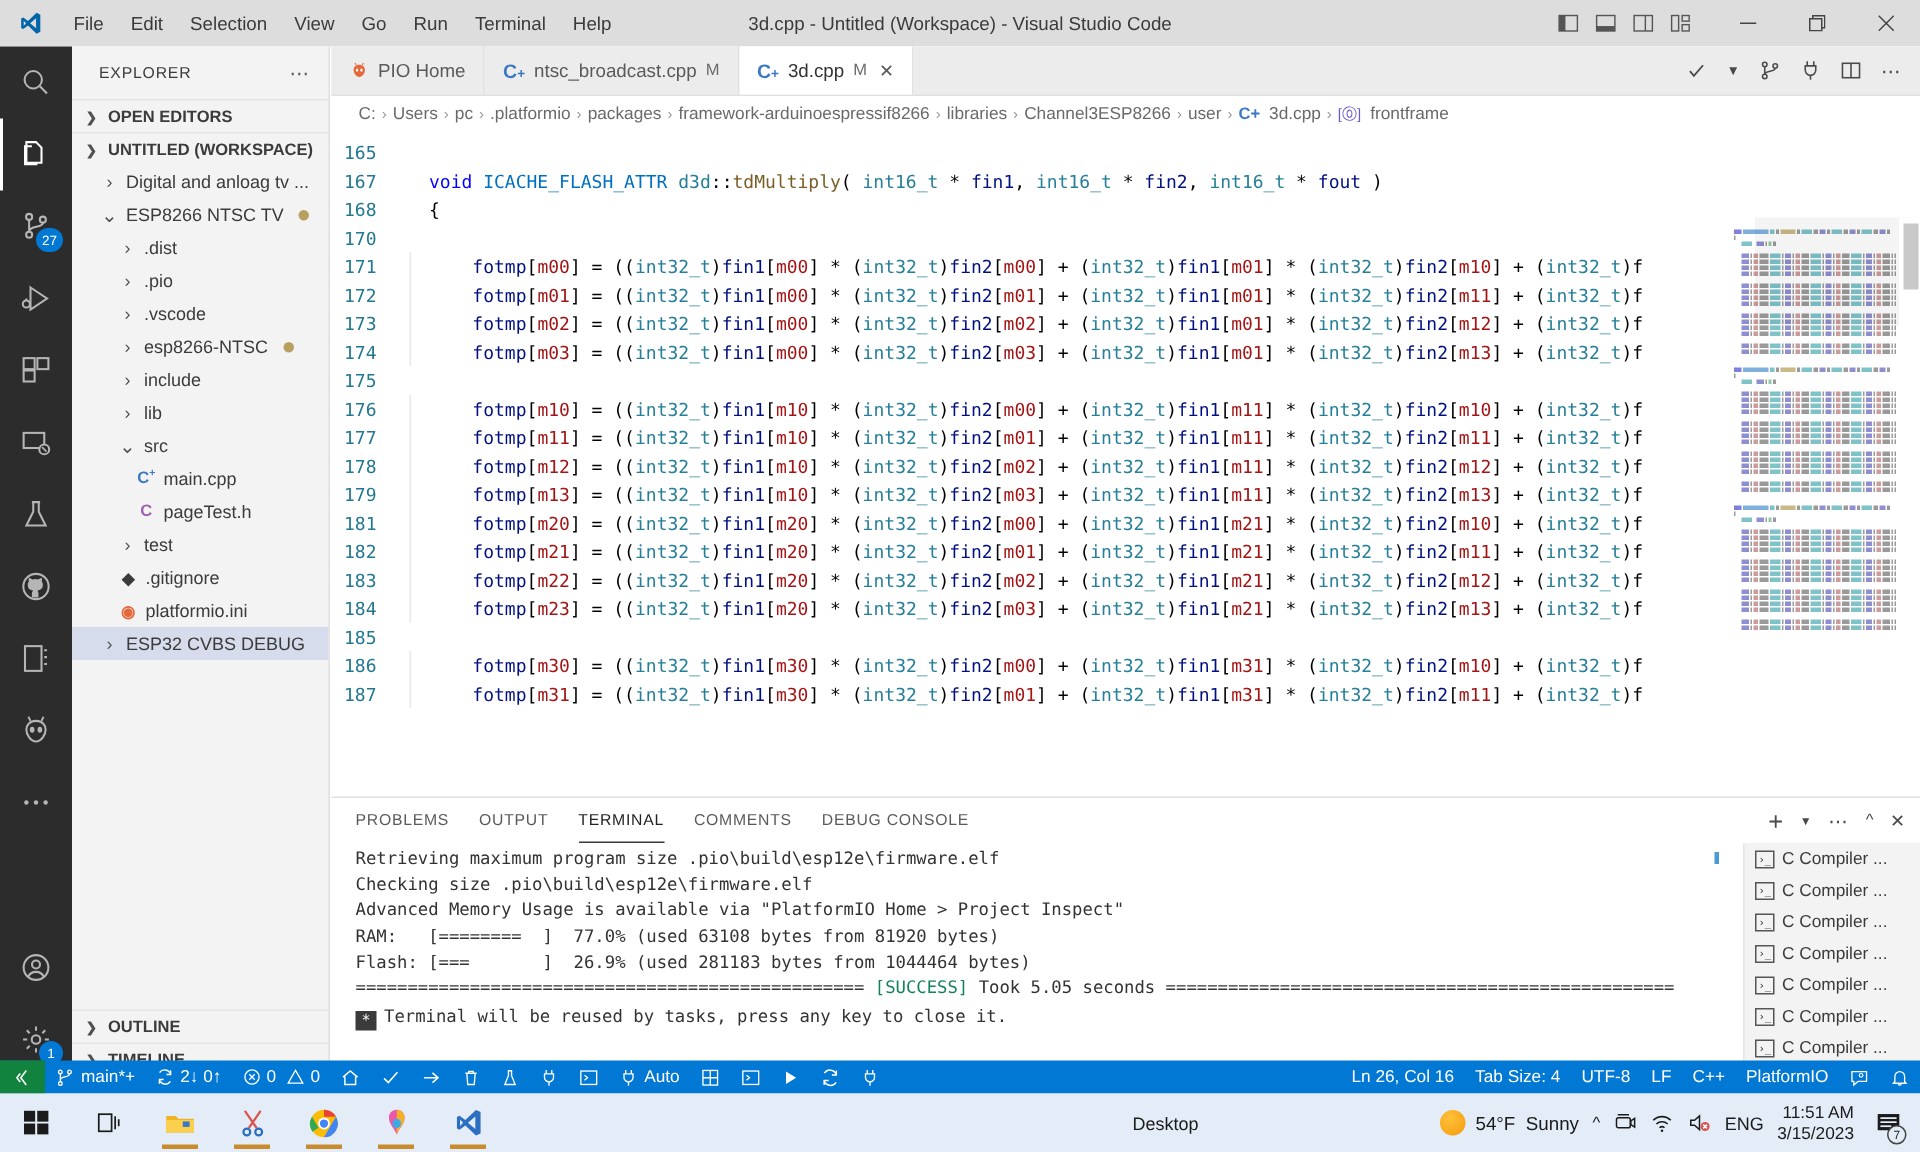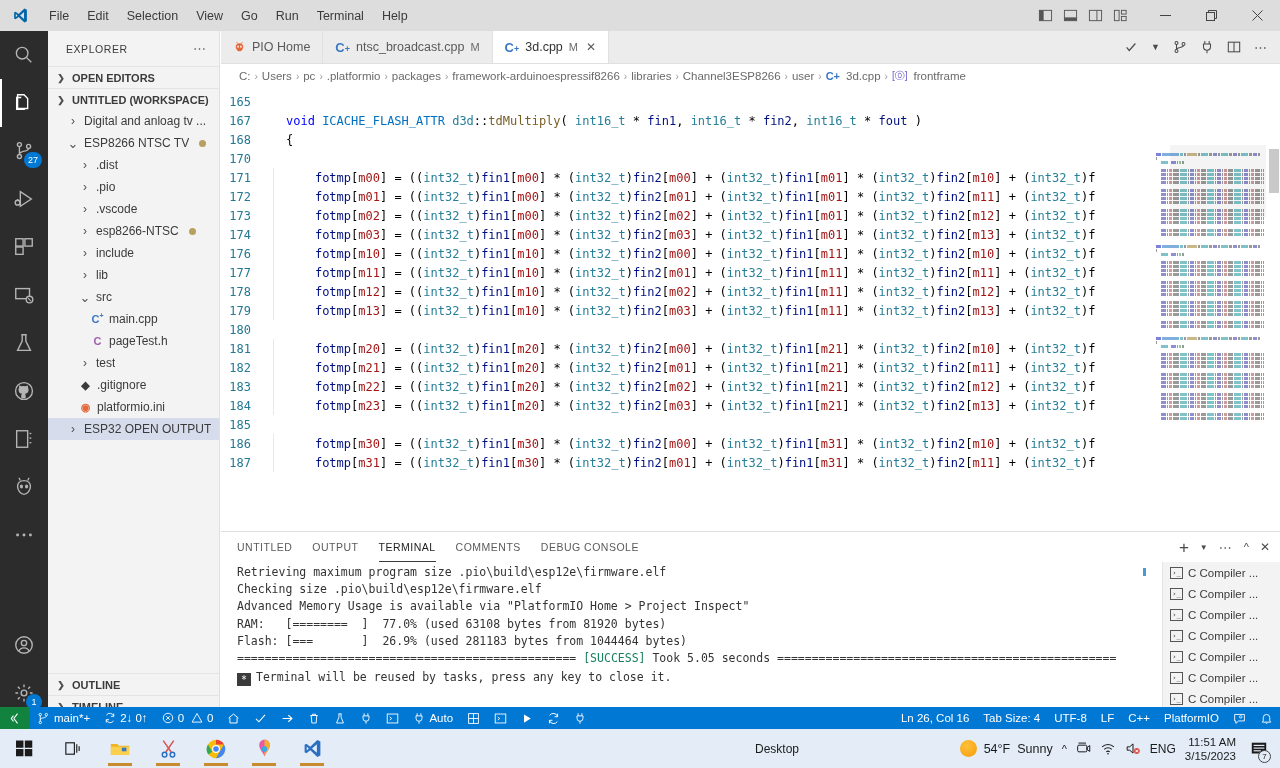--- a/index.html
+++ b/index.html
@@ -203,20 +203,21 @@
     <div class="tb-menu">
       <div class="mi">File</div>
       <div class="mi">Edit</div>
       <div class="mi">Selection</div>
       <div class="mi">View</div>
       <div class="mi">Go</div>
       <div class="mi">Run</div>
       <div class="mi">Terminal</div>
       <div class="mi">Help</div>
     </div>
+    <div class="tb-title">3d.cpp - Untitled (Workspace) - Visual Studio Code</div>
     <div class="tb-right">
       <div class="tb-layout">
         <span>
           <svg width="15" height="15" viewBox="0 0 16 16">
               <rect x="1.5" y="2.5" width="13" height="11" fill="none" stroke="#555"></rect>
               <rect x="1.5" y="2.5" width="4.5" height="11" fill="#555"></rect>
             </svg>
         </span>
         <span>
           <svg width="15" height="15" viewBox="0 0 16 16">
@@ -421,21 +422,21 @@
         <div class="row ind2">
           <span class="ficon"><span style="color:#3b3b3b;">◆</span></span>
           <span class="label-ovf">.gitignore</span>
         </div>
         <div class="row ind2">
           <span class="ficon"><span style="color:#e5683a;">◉</span></span>
           <span class="label-ovf">platformio.ini</span>
         </div>
         <div class="row ind1 selected">
           <span class="chev" style="font-size: 12px;">›</span>
-          <span class="label-ovf">ESP32 OPEN OUTPUT</span>
+          <span class="label-ovf">ESP32 CVBS DEBUG</span>
         </div>
       </div>
     <div class="sb-bottom">
       <div class="sb-section">
         <span class="chev">❯</span>
         <span>OUTLINE</span>
       </div>
       <div class="sb-section">
         <span class="chev">❯</span>
         <span>TIMELINE</span>
@@ -527,25 +528,25 @@
     <div class="code-area">
       <div class="code-rows" id="code-rows">
           <div class="crow"><span class="ln">165</span><span class="ig" style="background: transparent;"></span><span class="ctext"></span></div>
           <div class="crow"><span class="ln">167</span><span class="ig" style="background: transparent;"></span><span class="ctext"><span class="kw">void </span><span class="mac">ICACHE_FLASH_ATTR </span><span class="cls">d3d</span><span class="op">::</span><span class="fn">tdMultiply</span><span class="punc">( </span><span class="typ">int16_t</span><span class="op"> * </span><span class="var">fin1</span><span class="punc">, </span><span class="typ">int16_t</span><span class="op"> * </span><span class="var">fin2</span><span class="punc">, </span><span class="typ">int16_t</span><span class="op"> * </span><span class="var">fout</span><span class="punc"> )</span></span></div>
           <div class="crow"><span class="ln">168</span><span class="ig" style="background: transparent;"></span><span class="ctext"><span class="punc">{</span></span></div>
           <div class="crow"><span class="ln">170</span><span class="ig" style="background: transparent;"></span><span class="ctext"></span></div>
           <div class="crow"><span class="ln">171</span><span class="ig"></span><span class="ctext"><span class="op">    </span><span class="var">fotmp</span><span class="punc">[</span><span class="idx">m00</span><span class="punc">] = ((</span><span class="typ">int32_t</span><span class="punc">)</span><span class="var">fin1</span><span class="punc">[</span><span class="idx">m00</span><span class="punc">] * (</span><span class="typ">int32_t</span><span class="punc">)</span><span class="var">fin2</span><span class="punc">[</span><span class="idx">m00</span><span class="punc">] + (</span><span class="typ">int32_t</span><span class="punc">)</span><span class="var">fin1</span><span class="punc">[</span><span class="idx">m01</span><span class="punc">] * (</span><span class="typ">int32_t</span><span class="punc">)</span><span class="var">fin2</span><span class="punc">[</span><span class="idx">m10</span><span class="punc">] + (</span><span class="typ">int32_t</span><span class="punc">)f</span></span></div>
           <div class="crow"><span class="ln">172</span><span class="ig"></span><span class="ctext"><span class="op">    </span><span class="var">fotmp</span><span class="punc">[</span><span class="idx">m01</span><span class="punc">] = ((</span><span class="typ">int32_t</span><span class="punc">)</span><span class="var">fin1</span><span class="punc">[</span><span class="idx">m00</span><span class="punc">] * (</span><span class="typ">int32_t</span><span class="punc">)</span><span class="var">fin2</span><span class="punc">[</span><span class="idx">m01</span><span class="punc">] + (</span><span class="typ">int32_t</span><span class="punc">)</span><span class="var">fin1</span><span class="punc">[</span><span class="idx">m01</span><span class="punc">] * (</span><span class="typ">int32_t</span><span class="punc">)</span><span class="var">fin2</span><span class="punc">[</span><span class="idx">m11</span><span class="punc">] + (</span><span class="typ">int32_t</span><span class="punc">)f</span></span></div>
           <div class="crow"><span class="ln">173</span><span class="ig"></span><span class="ctext"><span class="op">    </span><span class="var">fotmp</span><span class="punc">[</span><span class="idx">m02</span><span class="punc">] = ((</span><span class="typ">int32_t</span><span class="punc">)</span><span class="var">fin1</span><span class="punc">[</span><span class="idx">m00</span><span class="punc">] * (</span><span class="typ">int32_t</span><span class="punc">)</span><span class="var">fin2</span><span class="punc">[</span><span class="idx">m02</span><span class="punc">] + (</span><span class="typ">int32_t</span><span class="punc">)</span><span class="var">fin1</span><span class="punc">[</span><span class="idx">m01</span><span class="punc">] * (</span><span class="typ">int32_t</span><span class="punc">)</span><span class="var">fin2</span><span class="punc">[</span><span class="idx">m12</span><span class="punc">] + (</span><span class="typ">int32_t</span><span class="punc">)f</span></span></div>
           <div class="crow"><span class="ln">174</span><span class="ig"></span><span class="ctext"><span class="op">    </span><span class="var">fotmp</span><span class="punc">[</span><span class="idx">m03</span><span class="punc">] = ((</span><span class="typ">int32_t</span><span class="punc">)</span><span class="var">fin1</span><span class="punc">[</span><span class="idx">m00</span><span class="punc">] * (</span><span class="typ">int32_t</span><span class="punc">)</span><span class="var">fin2</span><span class="punc">[</span><span class="idx">m03</span><span class="punc">] + (</span><span class="typ">int32_t</span><span class="punc">)</span><span class="var">fin1</span><span class="punc">[</span><span class="idx">m01</span><span class="punc">] * (</span><span class="typ">int32_t</span><span class="punc">)</span><span class="var">fin2</span><span class="punc">[</span><span class="idx">m13</span><span class="punc">] + (</span><span class="typ">int32_t</span><span class="punc">)f</span></span></div>
+          <div class="crow"><span class="ln">175</span><span class="ig" style="background: transparent;"></span><span class="ctext"></span></div>
           <div class="crow"><span class="ln">176</span><span class="ig"></span><span class="ctext"><span class="op">    </span><span class="var">fotmp</span><span class="punc">[</span><span class="idx">m10</span><span class="punc">] = ((</span><span class="typ">int32_t</span><span class="punc">)</span><span class="var">fin1</span><span class="punc">[</span><span class="idx">m10</span><span class="punc">] * (</span><span class="typ">int32_t</span><span class="punc">)</span><span class="var">fin2</span><span class="punc">[</span><span class="idx">m00</span><span class="punc">] + (</span><span class="typ">int32_t</span><span class="punc">)</span><span class="var">fin1</span><span class="punc">[</span><span class="idx">m11</span><span class="punc">] * (</span><span class="typ">int32_t</span><span class="punc">)</span><span class="var">fin2</span><span class="punc">[</span><span class="idx">m10</span><span class="punc">] + (</span><span class="typ">int32_t</span><span class="punc">)f</span></span></div>
           <div class="crow"><span class="ln">177</span><span class="ig"></span><span class="ctext"><span class="op">    </span><span class="var">fotmp</span><span class="punc">[</span><span class="idx">m11</span><span class="punc">] = ((</span><span class="typ">int32_t</span><span class="punc">)</span><span class="var">fin1</span><span class="punc">[</span><span class="idx">m10</span><span class="punc">] * (</span><span class="typ">int32_t</span><span class="punc">)</span><span class="var">fin2</span><span class="punc">[</span><span class="idx">m01</span><span class="punc">] + (</span><span class="typ">int32_t</span><span class="punc">)</span><span class="var">fin1</span><span class="punc">[</span><span class="idx">m11</span><span class="punc">] * (</span><span class="typ">int32_t</span><span class="punc">)</span><span class="var">fin2</span><span class="punc">[</span><span class="idx">m11</span><span class="punc">] + (</span><span class="typ">int32_t</span><span class="punc">)f</span></span></div>
           <div class="crow"><span class="ln">178</span><span class="ig"></span><span class="ctext"><span class="op">    </span><span class="var">fotmp</span><span class="punc">[</span><span class="idx">m12</span><span class="punc">] = ((</span><span class="typ">int32_t</span><span class="punc">)</span><span class="var">fin1</span><span class="punc">[</span><span class="idx">m10</span><span class="punc">] * (</span><span class="typ">int32_t</span><span class="punc">)</span><span class="var">fin2</span><span class="punc">[</span><span class="idx">m02</span><span class="punc">] + (</span><span class="typ">int32_t</span><span class="punc">)</span><span class="var">fin1</span><span class="punc">[</span><span class="idx">m11</span><span class="punc">] * (</span><span class="typ">int32_t</span><span class="punc">)</span><span class="var">fin2</span><span class="punc">[</span><span class="idx">m12</span><span class="punc">] + (</span><span class="typ">int32_t</span><span class="punc">)f</span></span></div>
           <div class="crow"><span class="ln">179</span><span class="ig"></span><span class="ctext"><span class="op">    </span><span class="var">fotmp</span><span class="punc">[</span><span class="idx">m13</span><span class="punc">] = ((</span><span class="typ">int32_t</span><span class="punc">)</span><span class="var">fin1</span><span class="punc">[</span><span class="idx">m10</span><span class="punc">] * (</span><span class="typ">int32_t</span><span class="punc">)</span><span class="var">fin2</span><span class="punc">[</span><span class="idx">m03</span><span class="punc">] + (</span><span class="typ">int32_t</span><span class="punc">)</span><span class="var">fin1</span><span class="punc">[</span><span class="idx">m11</span><span class="punc">] * (</span><span class="typ">int32_t</span><span class="punc">)</span><span class="var">fin2</span><span class="punc">[</span><span class="idx">m13</span><span class="punc">] + (</span><span class="typ">int32_t</span><span class="punc">)f</span></span></div>
-          <div class="crow"><span class="ln">180</span><span class="ig" style="background: transparent;"></span><span class="ctext"></span></div>
           <div class="crow"><span class="ln">181</span><span class="ig"></span><span class="ctext"><span class="op">    </span><span class="var">fotmp</span><span class="punc">[</span><span class="idx">m20</span><span class="punc">] = ((</span><span class="typ">int32_t</span><span class="punc">)</span><span class="var">fin1</span><span class="punc">[</span><span class="idx">m20</span><span class="punc">] * (</span><span class="typ">int32_t</span><span class="punc">)</span><span class="var">fin2</span><span class="punc">[</span><span class="idx">m00</span><span class="punc">] + (</span><span class="typ">int32_t</span><span class="punc">)</span><span class="var">fin1</span><span class="punc">[</span><span class="idx">m21</span><span class="punc">] * (</span><span class="typ">int32_t</span><span class="punc">)</span><span class="var">fin2</span><span class="punc">[</span><span class="idx">m10</span><span class="punc">] + (</span><span class="typ">int32_t</span><span class="punc">)f</span></span></div>
           <div class="crow"><span class="ln">182</span><span class="ig"></span><span class="ctext"><span class="op">    </span><span class="var">fotmp</span><span class="punc">[</span><span class="idx">m21</span><span class="punc">] = ((</span><span class="typ">int32_t</span><span class="punc">)</span><span class="var">fin1</span><span class="punc">[</span><span class="idx">m20</span><span class="punc">] * (</span><span class="typ">int32_t</span><span class="punc">)</span><span class="var">fin2</span><span class="punc">[</span><span class="idx">m01</span><span class="punc">] + (</span><span class="typ">int32_t</span><span class="punc">)</span><span class="var">fin1</span><span class="punc">[</span><span class="idx">m21</span><span class="punc">] * (</span><span class="typ">int32_t</span><span class="punc">)</span><span class="var">fin2</span><span class="punc">[</span><span class="idx">m11</span><span class="punc">] + (</span><span class="typ">int32_t</span><span class="punc">)f</span></span></div>
           <div class="crow"><span class="ln">183</span><span class="ig"></span><span class="ctext"><span class="op">    </span><span class="var">fotmp</span><span class="punc">[</span><span class="idx">m22</span><span class="punc">] = ((</span><span class="typ">int32_t</span><span class="punc">)</span><span class="var">fin1</span><span class="punc">[</span><span class="idx">m20</span><span class="punc">] * (</span><span class="typ">int32_t</span><span class="punc">)</span><span class="var">fin2</span><span class="punc">[</span><span class="idx">m02</span><span class="punc">] + (</span><span class="typ">int32_t</span><span class="punc">)</span><span class="var">fin1</span><span class="punc">[</span><span class="idx">m21</span><span class="punc">] * (</span><span class="typ">int32_t</span><span class="punc">)</span><span class="var">fin2</span><span class="punc">[</span><span class="idx">m12</span><span class="punc">] + (</span><span class="typ">int32_t</span><span class="punc">)f</span></span></div>
           <div class="crow"><span class="ln">184</span><span class="ig"></span><span class="ctext"><span class="op">    </span><span class="var">fotmp</span><span class="punc">[</span><span class="idx">m23</span><span class="punc">] = ((</span><span class="typ">int32_t</span><span class="punc">)</span><span class="var">fin1</span><span class="punc">[</span><span class="idx">m20</span><span class="punc">] * (</span><span class="typ">int32_t</span><span class="punc">)</span><span class="var">fin2</span><span class="punc">[</span><span class="idx">m03</span><span class="punc">] + (</span><span class="typ">int32_t</span><span class="punc">)</span><span class="var">fin1</span><span class="punc">[</span><span class="idx">m21</span><span class="punc">] * (</span><span class="typ">int32_t</span><span class="punc">)</span><span class="var">fin2</span><span class="punc">[</span><span class="idx">m13</span><span class="punc">] + (</span><span class="typ">int32_t</span><span class="punc">)f</span></span></div>
           <div class="crow"><span class="ln">185</span><span class="ig" style="background: transparent;"></span><span class="ctext"></span></div>
           <div class="crow"><span class="ln">186</span><span class="ig"></span><span class="ctext"><span class="op">    </span><span class="var">fotmp</span><span class="punc">[</span><span class="idx">m30</span><span class="punc">] = ((</span><span class="typ">int32_t</span><span class="punc">)</span><span class="var">fin1</span><span class="punc">[</span><span class="idx">m30</span><span class="punc">] * (</span><span class="typ">int32_t</span><span class="punc">)</span><span class="var">fin2</span><span class="punc">[</span><span class="idx">m00</span><span class="punc">] + (</span><span class="typ">int32_t</span><span class="punc">)</span><span class="var">fin1</span><span class="punc">[</span><span class="idx">m31</span><span class="punc">] * (</span><span class="typ">int32_t</span><span class="punc">)</span><span class="var">fin2</span><span class="punc">[</span><span class="idx">m10</span><span class="punc">] + (</span><span class="typ">int32_t</span><span class="punc">)f</span></span></div>
           <div class="crow"><span class="ln">187</span><span class="ig"></span><span class="ctext"><span class="op">    </span><span class="var">fotmp</span><span class="punc">[</span><span class="idx">m31</span><span class="punc">] = ((</span><span class="typ">int32_t</span><span class="punc">)</span><span class="var">fin1</span><span class="punc">[</span><span class="idx">m30</span><span class="punc">] * (</span><span class="typ">int32_t</span><span class="punc">)</span><span class="var">fin2</span><span class="punc">[</span><span class="idx">m01</span><span class="punc">] + (</span><span class="typ">int32_t</span><span class="punc">)</span><span class="var">fin1</span><span class="punc">[</span><span class="idx">m31</span><span class="punc">] * (</span><span class="typ">int32_t</span><span class="punc">)</span><span class="var">fin2</span><span class="punc">[</span><span class="idx">m11</span><span class="punc">] + (</span><span class="typ">int32_t</span><span class="punc">)f</span></span></div>
         </div>
       <div class="minimap" id="minimap">
           <div class="mm-line"></div>
@@ -1799,21 +1800,21 @@
         </div>
       <div class="mm-view"></div>
       <div class="ed-scroll">
         <div class="thumb"></div>
       </div>
     </div>
   </div>
 
   <div class="panel">
     <div class="panel-tabs" id="panel-tabs">
-        <div class="pt">UNTITLED</div>
+        <div class="pt">PROBLEMS</div>
         <div class="pt">OUTPUT</div>
         <div class="pt active">TERMINAL</div>
         <div class="pt">COMMENTS</div>
         <div class="pt">DEBUG CONSOLE</div>
       </div>
     <div class="panel-actions">
       <span style="font-size:17px;color:#4a4a4a;line-height:1;">+</span>
       <span style="font-size:8px;color:#4a4a4a;">▼</span>
       <span style="font-size:13px;color:#4a4a4a;letter-spacing:1px;">⋯</span>
       <span style="font-size:11px;color:#4a4a4a;">^</span>

